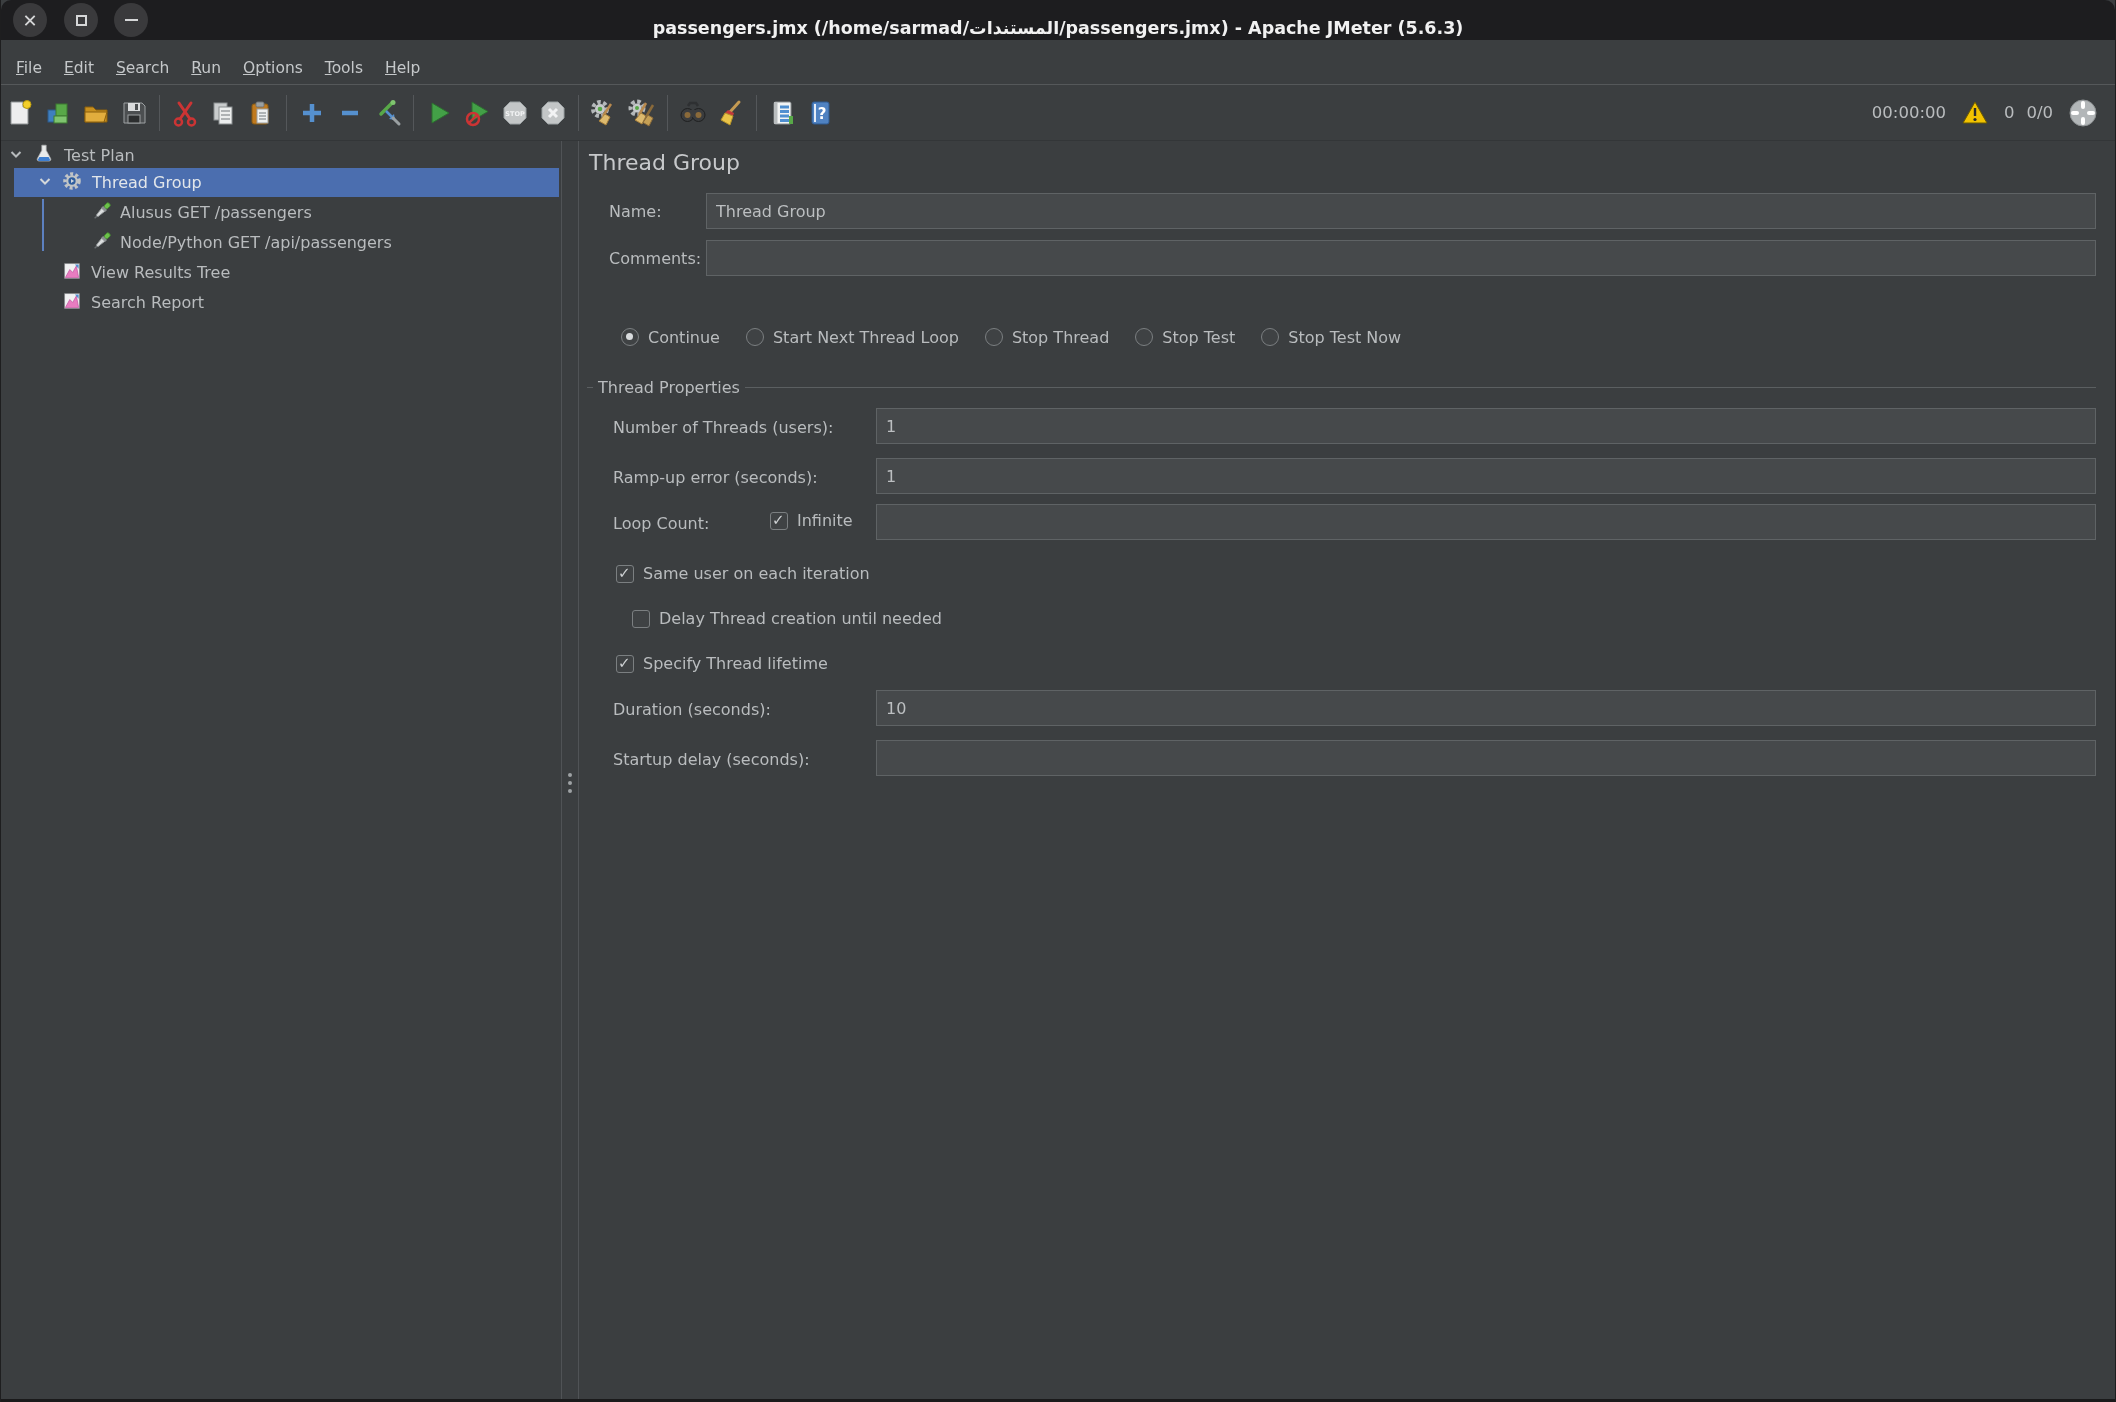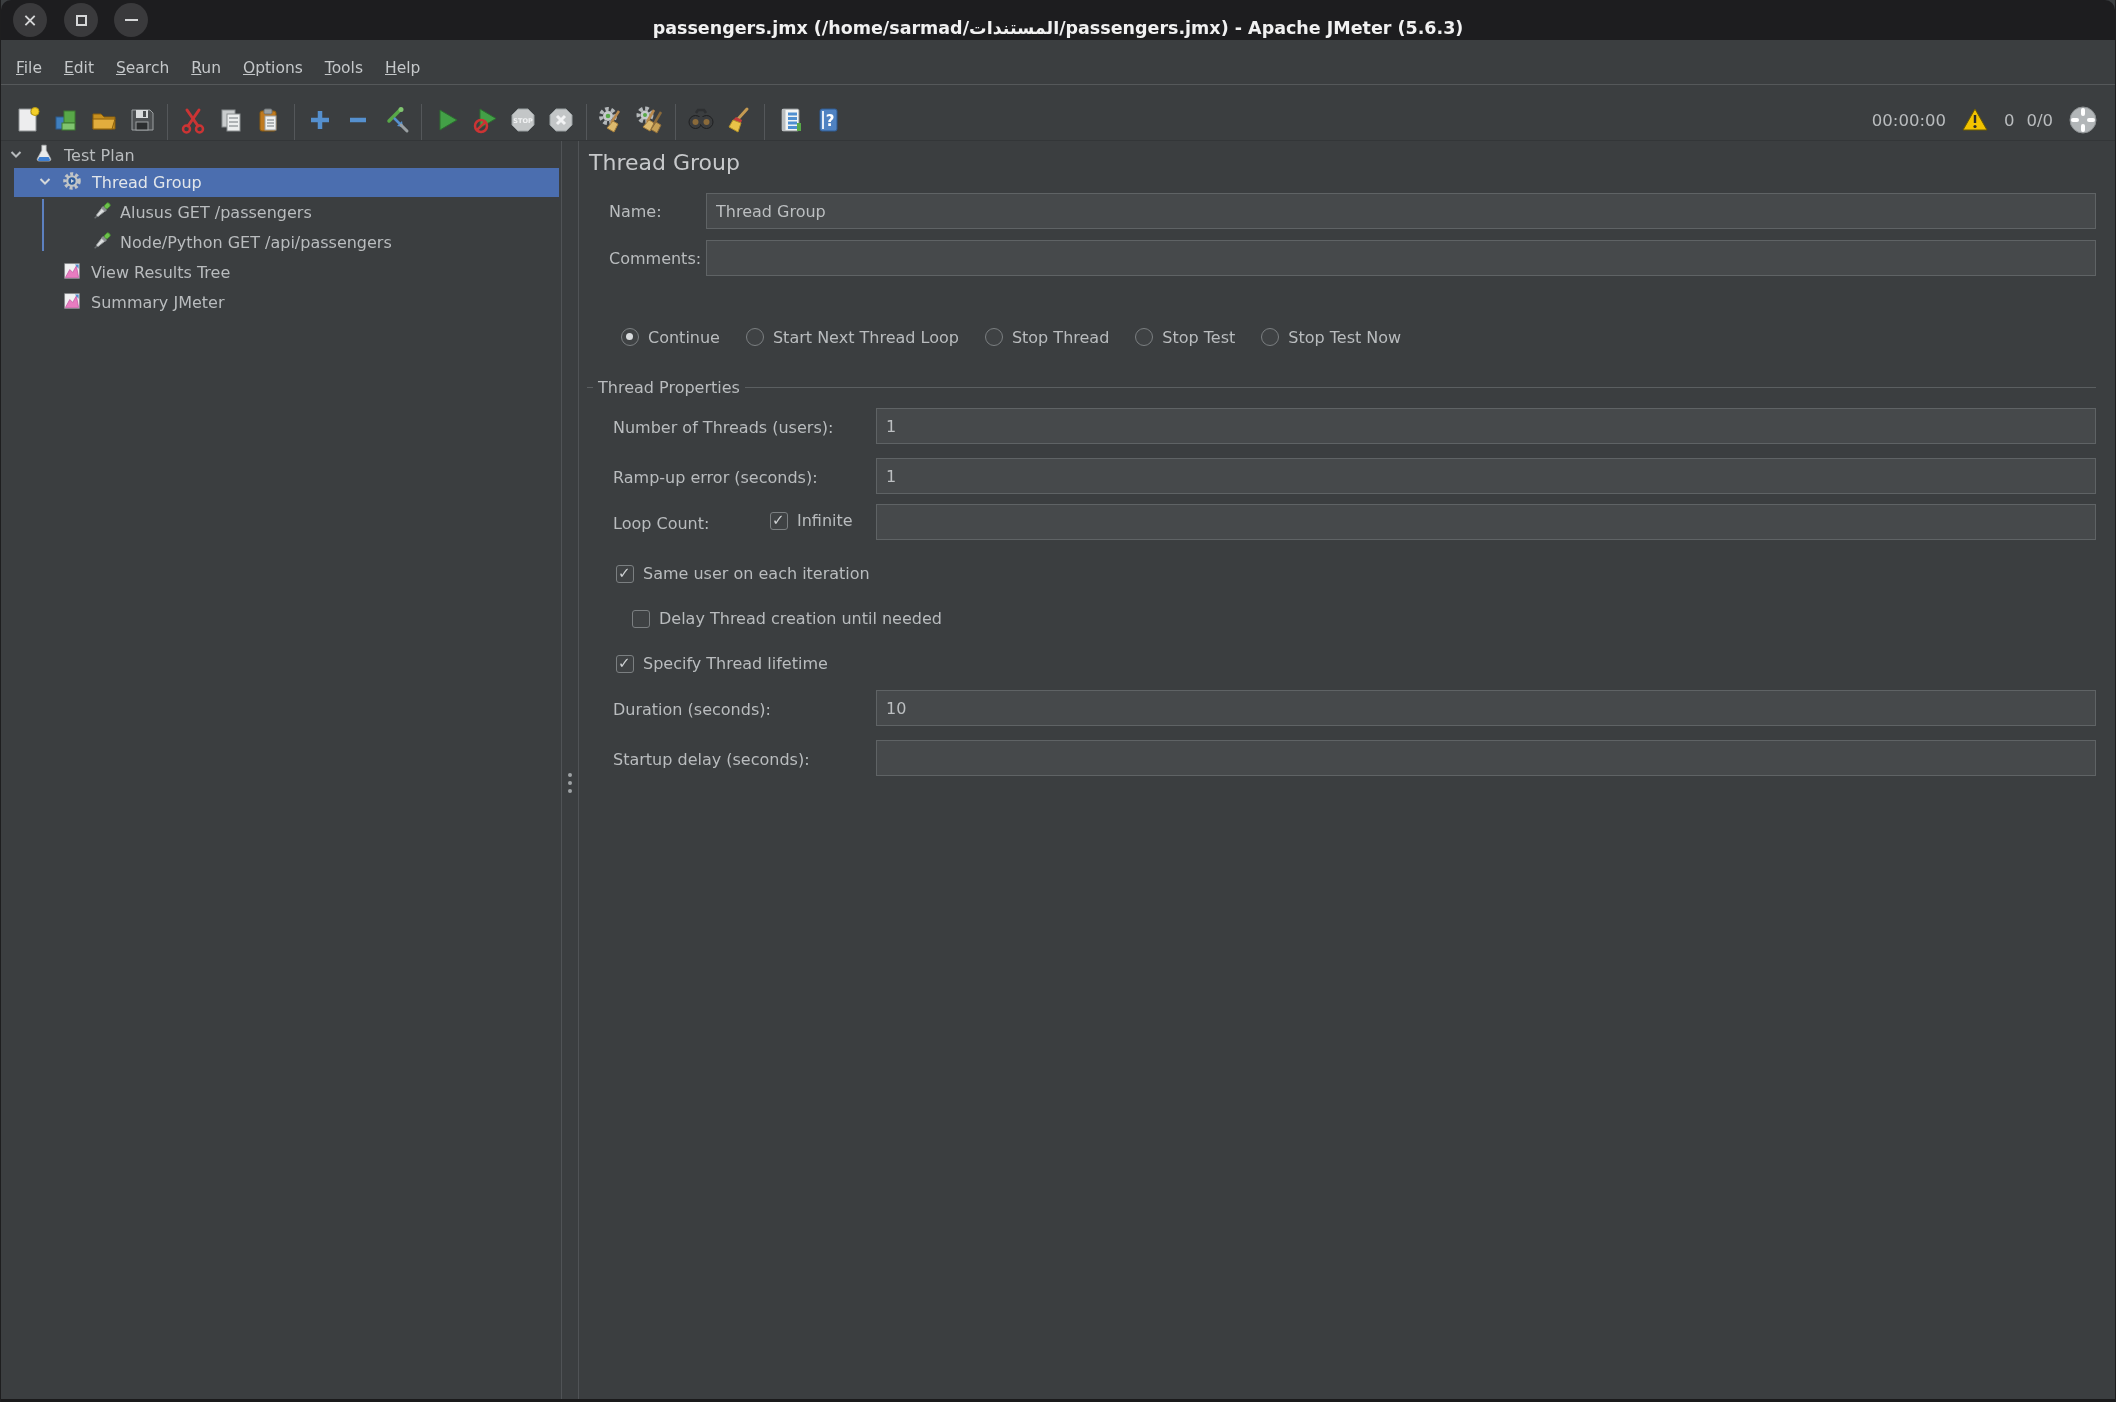--- a/index.html
+++ b/index.html
@@ -21,21 +21,21 @@
             justify-content:center; color:#f1f1f1; font-weight:bold; font-size:17.5px; white-space:nowrap; }
 
   
   .menubar { position:absolute; left:0; top:40px; right:0; height:44px; display:flex; align-items:flex-end;
              padding:0 0 4px 6px; gap:4px; }
   .menu-item { display:inline-block; color:#c5c8ca; font-size:15.5px; padding:3px 9px; cursor:default; }
   .menu-item::first-letter { text-decoration:underline; }
 
   
   .toolbar { position:absolute; left:0; top:84px; right:0; height:57px; border-top:1px solid #55585a;
-             border-bottom:1px solid #333638; display:flex; align-items:flex-end; padding-left:8px; }
+             border-bottom:1px solid #333638; display:flex; align-items:center; padding-left:0; }
   .tbtn { width:38px; height:40px; display:flex; align-items:center; justify-content:center; cursor:default; }
   .tsep { width:1px; height:36px; background:#54575a; margin:0 6px; }
   .tright { margin-left:auto; display:flex; align-items:center; gap:12px; padding-right:14px;
             color:#b9bcbe; font-size:16.5px; }
 
   
   .tree { position:absolute; left:0; top:141px; width:560px; bottom:3px; }
   .trow { position:absolute; left:0; right:0; height:29px; display:flex; align-items:center; cursor:default; }
   .trow .tlabel { color:#b9bcbe; font-size:16px; white-space:nowrap; }
   .sel-bar { position:absolute; left:13px; right:2px; top:27px; height:29px; background:#4b6eaf; }
@@ -340,21 +340,21 @@
           </svg></span>
       <span class="tlabel" style="margin-left:8px;">View Results Tree</span>
     </div>
 
     <div class="trow" style="top:147px;">
       <span class="ticon" style="margin-left:60px;"><svg width="22" height="22" viewBox="0 0 30 30">
             <rect x="5" y="5" width="20" height="20" fill="#f0f1f2" stroke="#8a8e90"></rect>
             <path d="M6 24 L12 13 L16 17 L21 8 L24 24 z" fill="#e87cc0" stroke="#c255a0"></path>
             <path d="M19 6 L24 6 L24 12 z" fill="#4f8fd0"></path>
           </svg></span>
-      <span class="tlabel" style="margin-left:8px;">Summary JMeter</span>
+      <span class="tlabel" style="margin-left:8px;">Search Report</span>
     </div>
   </div>
 
   <div class="vsplit">
     <div class="grip">
         <i></i>
         <i></i>
         <i></i>
       </div>
   </div>

